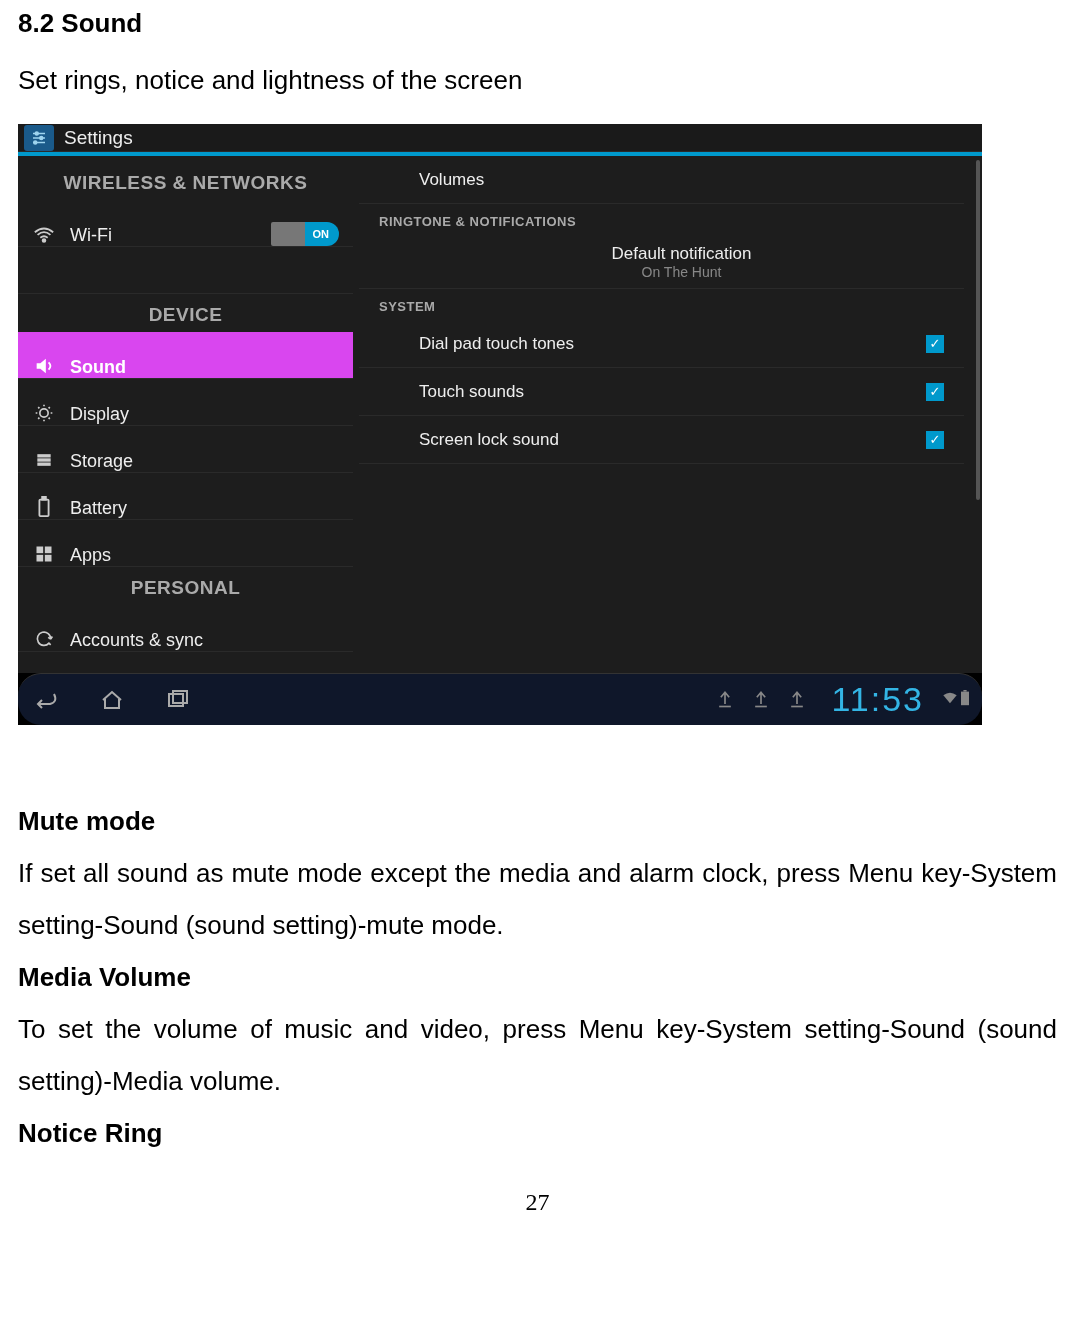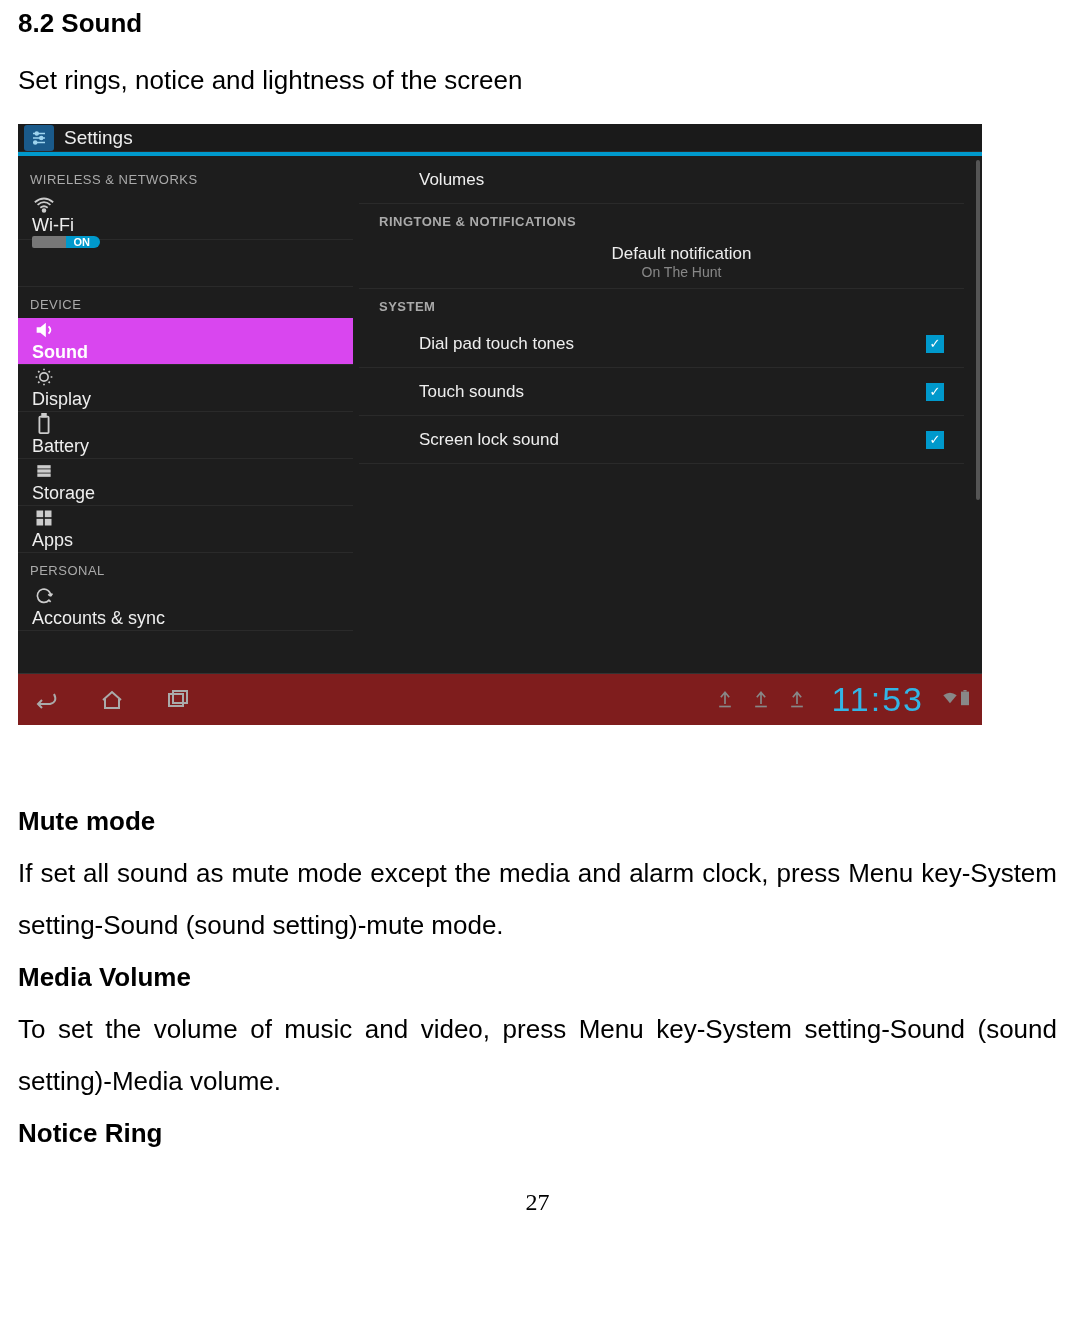--- a/index.html
+++ b/index.html
@@ -62,34 +62,34 @@
   }
   .ss-sidebar {
     width: 335px;
     background: #1d1d1d;
     display: flex;
     flex-direction: column;
     padding-top: 6px;
   }
   .ss-cat {
     color: #aaa;
-    font-size: 13px;
-    font-weight: normal;
+    font-size: 19px;
+    font-weight: bold;
     padding: 10px 12px 6px 12px;
     letter-spacing: 0.5px;
+    text-align: center;
   }
   .ss-sb-item {
     display: flex;
-    align-items: flex-start;
+    align-items: flex-end;
     height: 47px;
     padding-left: 14px;
     color: #eee;
     font-size: 18px;
     border-bottom: 1px solid #2a2a2a;
-    flex-direction: column;
   }
   .ss-sb-item.active {
     background: #d946ef;
     color: #fff;
     font-weight: bold;
   }
   .ss-sb-icon {
     width: 24px;
     height: 24px;
     margin-right: 14px;
@@ -171,25 +171,26 @@
     justify-content: center;
   }
   .ss-c-check.checked {
     background: #0099cc;
     border-color: #0099cc;
     color: #fff;
     font-size: 13px;
   }
   .ss-navbar {
     height: 52px;
-    background: #7f1d1d;
+    background: #0f172a;
     display: flex;
     align-items: center;
     padding: 0 12px;
     border-top: 1px solid #333;
+    border-radius: 23px;
   }
   .ss-nav-left { display: flex; gap: 34px; align-items: center; }
   .ss-nav-btn {
     width: 32px; height: 32px;
     display: flex; align-items: center; justify-content: center;
     color: #888;
   }
   .ss-nav-spacer { flex: 1; }
   .ss-nav-right { display: flex; gap: 14px; align-items: center; }
   .ss-up-icon { width: 22px; height: 22px; color: #888; }
@@ -281,37 +282,37 @@
           <svg width="20" height="20" viewBox="0 0 24 24" fill="none" stroke="#ccc" stroke-width="2">
             <circle cx="12" cy="12" r="5"></circle>
               <path d="M12 2v2M12 20v2M2 12h2M20 12h2M5 5l1.5 1.5M17.5 17.5L19 19M5 19l1.5-1.5M17.5 6.5L19 5"></path>
           </svg>
         </span>
         <span class="ss-sb-label">Display</span>
       </div>
 
       <div class="ss-sb-item">
         <span class="ss-sb-icon">
-          <svg width="16" height="22" viewBox="0 0 16 24" fill="none" stroke="#ccc" stroke-width="2">
-            <rect x="3" y="4" width="10" height="18" rx="1"></rect>
-              <rect x="6" y="1" width="4" height="3" fill="#ccc"></rect>
-          </svg>
-        </span>
-        <span class="ss-sb-label">Battery</span>
-      </div>
-
-      <div class="ss-sb-item">
-        <span class="ss-sb-icon">
           <svg width="20" height="20" viewBox="0 0 24 24" fill="#ccc">
             <rect x="4" y="5" width="16" height="4"></rect>
               <rect x="4" y="10" width="16" height="4"></rect>
               <rect x="4" y="15" width="16" height="4"></rect>
           </svg>
         </span>
         <span class="ss-sb-label">Storage</span>
+      </div>
+
+      <div class="ss-sb-item">
+        <span class="ss-sb-icon">
+          <svg width="16" height="22" viewBox="0 0 16 24" fill="none" stroke="#ccc" stroke-width="2">
+            <rect x="3" y="4" width="10" height="18" rx="1"></rect>
+              <rect x="6" y="1" width="4" height="3" fill="#ccc"></rect>
+          </svg>
+        </span>
+        <span class="ss-sb-label">Battery</span>
       </div>
 
       <div class="ss-sb-item">
         <span class="ss-sb-icon">
           <svg width="20" height="20" viewBox="0 0 24 24" fill="#ccc">
             <rect x="3" y="3" width="8" height="8"></rect>
               <rect x="13" y="3" width="8" height="8"></rect>
               <rect x="3" y="13" width="8" height="8"></rect>
               <rect x="13" y="13" width="8" height="8"></rect>
           </svg>

